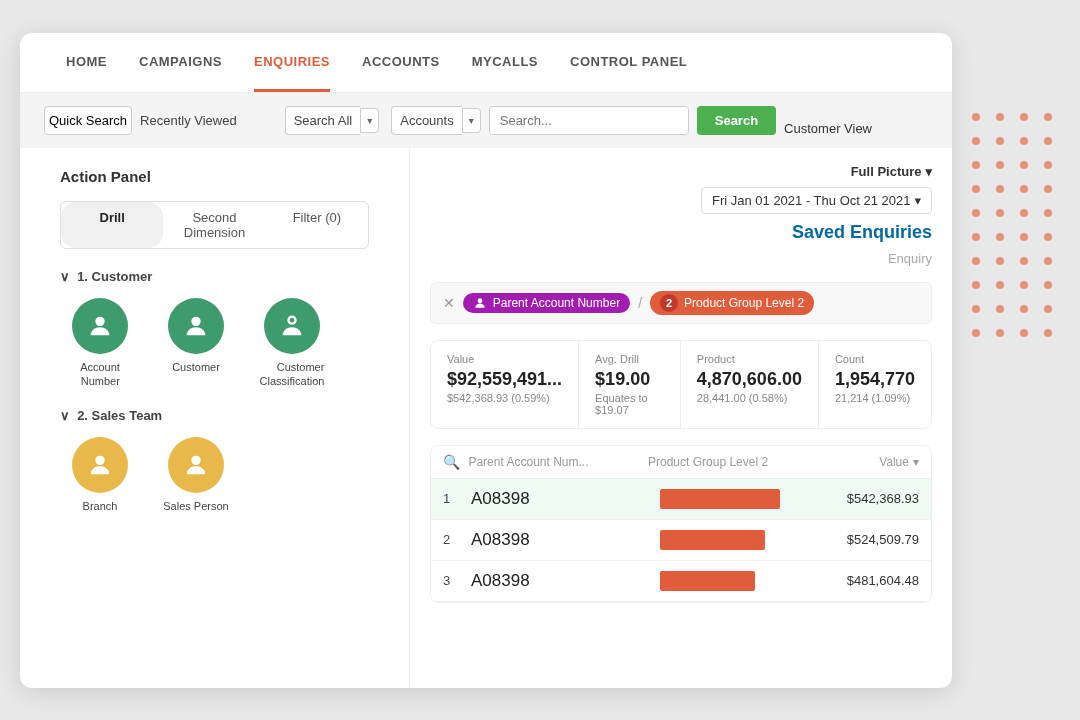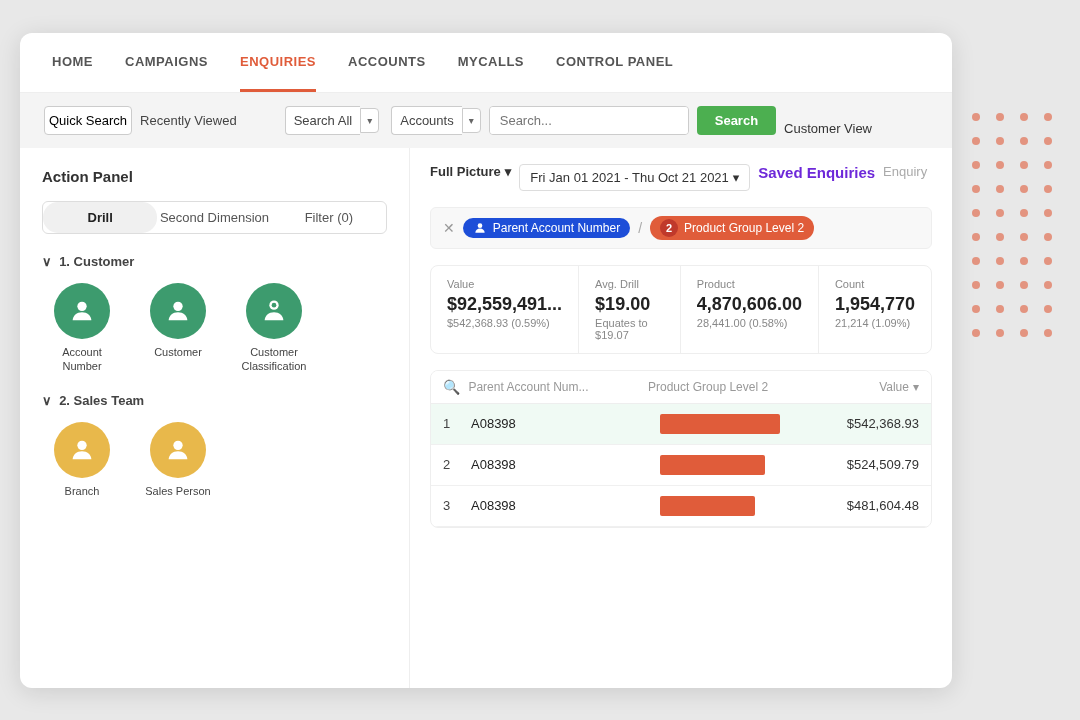--- a/index.html
+++ b/index.html
@@ -22,21 +22,21 @@
       background: #fff;
       border-radius: 12px;
       box-shadow: 0 4px 24px rgba(0,0,0,0.12);
       width: 960px;
       overflow: hidden;
     }
     
     .top-nav {
       display: flex;
       align-items: center;
-      padding: 0 32px;
+      padding: 0 46px;
       border-bottom: 1px solid #eee;
       height: 60px;
       gap: 32px;
     }
     .nav-item {
       font-size: 13px;
       font-weight: 600;
       letter-spacing: 0.5px;
       color: #555;
       text-transform: uppercase;
@@ -139,21 +139,21 @@
     
     .content-area {
       display: flex;
       height: 540px;
     }
     
     .left-panel {
       width: 390px;
       min-width: 390px;
       border-right: 1px solid #eee;
-      padding: 20px 22px;
+      padding: 20px 40px;
       overflow-y: auto;
     }
     .action-panel-title {
       font-size: 15px;
       font-weight: 600;
       color: #333;
       margin-bottom: 16px;
     }
     .tab-row {
       display: flex;
@@ -211,40 +211,41 @@
     }
     .icon-circle.green {
       background: #3d9b6e;
     }
     .icon-circle.yellow {
       background: #e8b84b;
     }
     .icon-label {
       font-size: 11px;
       color: #444;
-      text-align: center;
+      text-align: right;
       line-height: 1.3;
     }
     
     .person-icon {
       width: 28px;
       height: 28px;
       fill: #fff;
     }
     
     .right-panel {
       flex: 1;
       padding: 16px 20px;
       overflow-y: auto;
     }
     .right-top-bar {
       display: flex;
-      align-items: flex-start;
+      align-items: flex-end;
       gap: 8px;
       margin-bottom: 16px;
+      flex-direction: column;
     }
     .btn-full-picture {
       background: none;
       border: none;
       font-size: 13px;
       font-weight: 600;
       color: #333;
       cursor: pointer;
       display: flex;
       align-items: center;
@@ -259,23 +260,23 @@
       border: 1px solid #ddd;
       border-radius: 4px;
       padding: 5px 10px;
       display: flex;
       align-items: center;
       gap: 4px;
     }
     .btn-saved-enquiries {
       background: none;
       border: none;
-      font-size: 15px;
+      font-size: 18px;
       font-weight: 600;
-      color: #6d28d9;
+      color: #0369a1;
       cursor: pointer;
     }
     .btn-enquiry {
       background: none;
       border: none;
       font-size: 13px;
       color: #aaa;
       cursor: pointer;
     }
     .breadcrumb-bar {
@@ -290,21 +291,21 @@
     }
     .breadcrumb-close {
       color: #999;
       cursor: pointer;
       font-size: 14px;
     }
     .breadcrumb-chip {
       display: flex;
       align-items: flex-end;
       gap: 6px;
-      background: #1d4ed8;
+      background: #a21caf;
       color: #fff;
       border-radius: 20px;
       padding: 3px 10px;
       font-size: 12px;
     }
     .breadcrumb-chip-red {
       display: flex;
       align-items: center;
       gap: 6px;
       background: #e05c3a;
@@ -395,21 +396,21 @@
     .table-row-data.highlighted {
       background: #f0faf4;
     }
     .row-num {
       width: 20px;
       font-size: 13px;
       color: #444;
     }
     .row-account {
       flex: 1.2;
-      font-size: 13px;
+      font-size: 17px;
       color: #222;
       font-weight: 500;
     }
     .row-bar-wrap {
       flex: 1;
       display: flex;
       align-items: center;
     }
     .row-bar {
       height: 20px;

